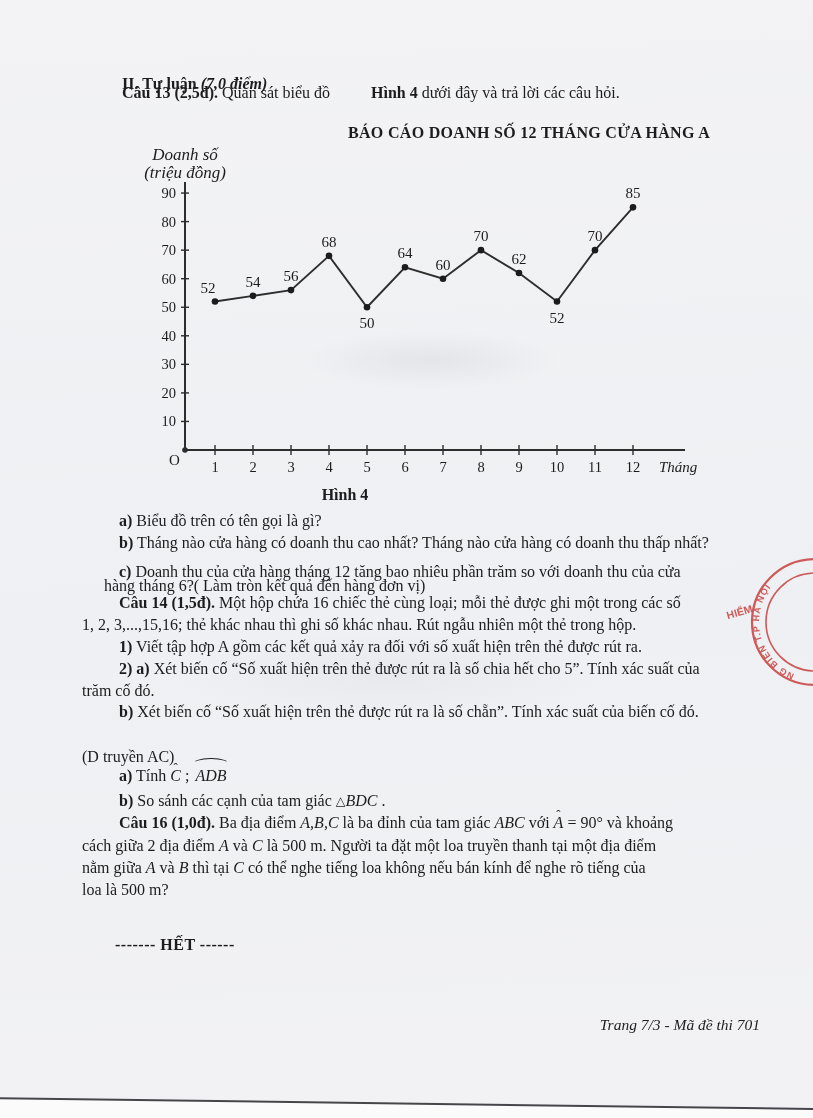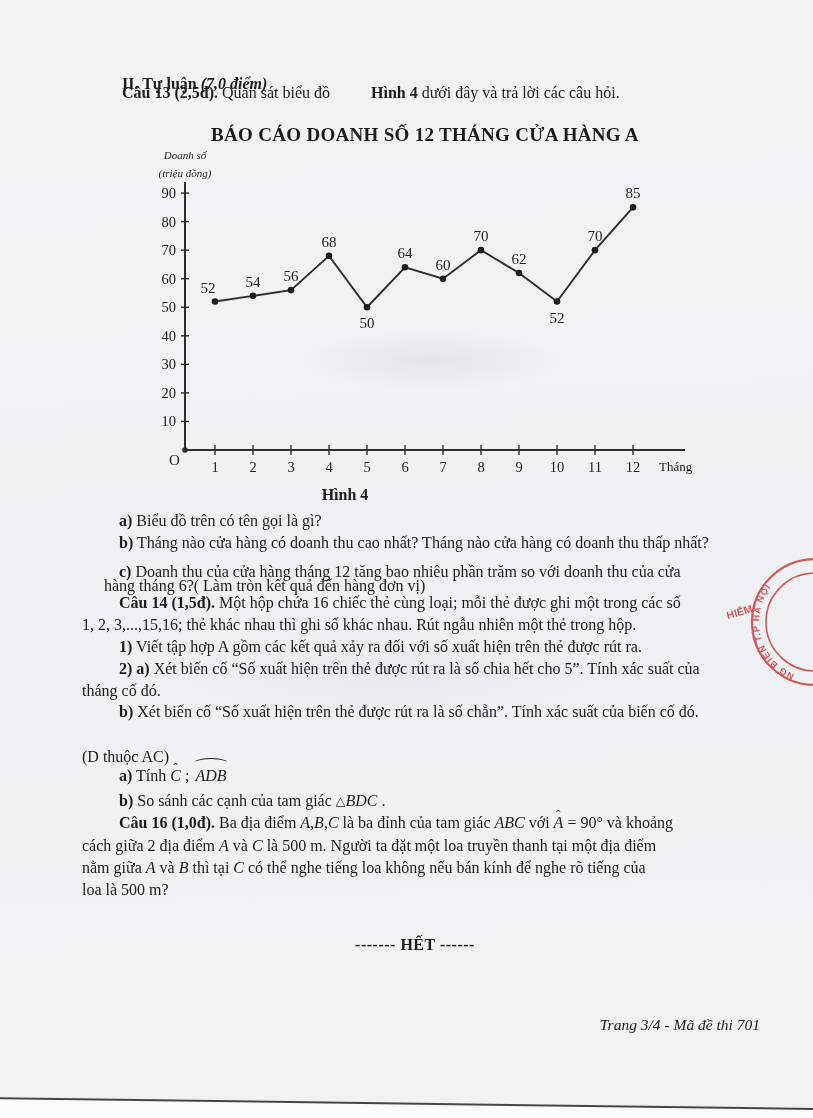--- a/index.html
+++ b/index.html
@@ -26,30 +26,30 @@
   .seg-hat::after{
     content:"\02C6";position:absolute;left:50%;transform:translateX(-50%);
     top:-0.62em;font-size:0.8em;font-style:normal;color:#1c1c1e;
   }
   .seg-arc{position:relative;display:inline-block;padding:0 2px;}
   .seg-arc::before{
     content:"";position:absolute;left:-1px;right:-1px;top:-8px;height:11px;
     border:1.6px solid;border-color:#1c1c1e transparent transparent transparent;
     border-radius:50%;
   }
-  #chart-title{position:absolute;left:140px;top:124px;width:570px;text-align:center;
-    font-weight:bold;font-size:19px;letter-spacing:.3px;}
+  #chart-title{position:absolute;left:140px;top:124px;width:570px;text-align:right;
+    font-weight:bold;font-size:16px;letter-spacing:.3px;}
   #fig-caption{position:absolute;left:300px;top:486px;width:90px;text-align:center;
     font-weight:bold;font-size:16px;}
   #ylabel{position:absolute;left:141px;top:146px;width:88px;text-align:center;
-    font-style:italic;font-size:11px;line-height:18px;}
-  #xlabel{position:absolute;left:659px;top:459px;font-size:13px;}
+    font-style:italic;font-size:17px;line-height:18px;}
+  #xlabel{position:absolute;left:659px;top:459px;font-style:italic;font-size:15px;}
   #origin-label{position:absolute;left:169px;top:452px;font-size:15px;}
   #chart-svg{position:absolute;left:140px;top:148px;}
-  #end-mark{position:absolute;left:115px;top:936px;width:600px;text-align:center;
+  #end-mark{position:absolute;left:115px;top:936px;width:600px;text-align:left;
     font-weight:bold;font-size:16px;letter-spacing:.5px;}
   #page-footer{position:absolute;left:500px;top:1016px;width:260px;text-align:right;
     font-style:italic;font-size:15.5px;}
   #stamp{position:absolute;left:725px;top:545px;opacity:.85;}
   #bottom-edge{
     position:absolute;left:-20px;top:1097px;width:860px;height:40px;
     background:#fbfbfc;border-top:2.5px solid #46464a;
     transform:rotate(0.75deg);transform-origin:left center;
   }
 </style>
@@ -149,34 +149,34 @@
 
   <div class="line" style="top:511px;"><span class="seg-b">a)</span><span> Biểu đồ trên có tên gọi là gì?</span></div>
   <div class="line" style="top:533px;"><span class="seg-b">b)</span><span> Tháng nào cửa hàng có doanh thu cao nhất? Tháng nào cửa hàng có doanh thu thấp nhất?</span></div>
   <div class="line" style="top:562px;"><span class="seg-b">c)</span><span> Doanh thu của cửa hàng tháng 12 tăng bao nhiêu phần trăm so với doanh thu của cửa</span></div>
   <div class="line" style="top:576px;left:104px;"><span>hàng tháng 6?( Làm tròn kết quả đến hàng đơn vị)</span></div>
 
   <div class="line" style="top:593px;"><span class="seg-b">Câu 14 (1,5đ).</span><span> Một hộp chứa 16 chiếc thẻ cùng loại; mỗi thẻ được ghi một trong các số</span></div>
   <div class="line" style="top:615px;"><span>1, 2, 3,...,15,16; thẻ khác nhau thì ghi số khác nhau. Rút ngẫu nhiên một thẻ trong hộp.</span></div>
   <div class="line" style="top:637px;"><span class="seg-b">1)</span><span> Viết tập hợp A gồm các kết quả xảy ra đối với số xuất hiện trên thẻ được rút ra.</span></div>
   <div class="line" style="top:659px;"><span class="seg-b">2) a)</span><span> Xét biến cố “Số xuất hiện trên thẻ được rút ra là số chia hết cho 5”. Tính xác suất của</span></div>
-  <div class="line" style="top:681px;"><span>tháng cố đó.</span></div>
+  <div class="line" style="top:681px;"><span>trăm cố đó.</span></div>
   <div class="line" style="top:702px;"><span class="seg-b">b)</span><span> Xét biến cố “Số xuất hiện trên thẻ được rút ra là số chẵn”. Tính xác suất của biến cố đó.</span></div>
 
-  <div class="line" style="top:747px;"><span>(D thuộc AC)</span></div>
+  <div class="line" style="top:747px;"><span>(D truyền AC)</span></div>
   <div class="line" style="top:766px;"><span class="seg-b">a)</span><span> Tính </span><span class="seg-i seg-hat">C</span><span> ; </span><span class="seg-i seg-arc">ADB</span></div>
   <div class="line" style="top:791px;"><span class="seg-b">b)</span><span> So sánh các cạnh của tam giác </span><span class="seg-tri">△</span><span class="seg-i">BDC</span><span> .</span></div>
 
   <div class="line" style="top:813px;"><span class="seg-b">Câu 16 (1,0đ).</span><span> Ba địa điểm </span><span class="seg-i">A,B,C</span><span> là ba đỉnh của tam giác </span><span class="seg-i">ABC</span><span> với </span><span class="seg-i seg-hat">A</span><span> = 90°</span><span> và khoảng</span></div>
   <div class="line" style="top:836px;"><span>cách giữa 2 địa điểm </span><span class="seg-i">A</span><span> và </span><span class="seg-i">C</span><span> là 500 m. Người ta đặt một loa truyền thanh tại một địa điểm</span></div>
   <div class="line" style="top:858px;"><span>nằm giữa </span><span class="seg-i">A</span><span> và </span><span class="seg-i">B</span><span> thì tại </span><span class="seg-i">C</span><span> có thể nghe tiếng loa không nếu bán kính để nghe rõ tiếng của</span></div>
   <div class="line" style="top:880px;"><span>loa là 500 m?</span></div>
 
   <div id="end-mark">------- HẾT ------</div>
-  <div id="page-footer">Trang 3/4 - Mã đề thi 701</div>
+  <div id="page-footer">Trang 7/3 - Mã đề thi 701</div>
 
   <svg id="stamp" width="88" height="155" viewBox="0 0 88 155">
     <circle cx="90" cy="77" r="63" fill="none" stroke="#c8403e" stroke-width="2.2"></circle>
     <circle cx="90" cy="77" r="49" fill="none" stroke="#c8403e" stroke-width="1.6"></circle>
     <defs>
       <path id="stamp-arc-path" d="M 70.8,129.6 A 56,56 0 0 1 70.8,24.4" fill="none"></path>
     </defs>
     <text font-family="Liberation Sans, sans-serif" font-size="9" font-weight="bold" fill="#c8403e" letter-spacing="1">
       <textPath href="#stamp-arc-path" startOffset="1%">NG BIÊN T.P HÀ NỘI</textPath>
     </text>

